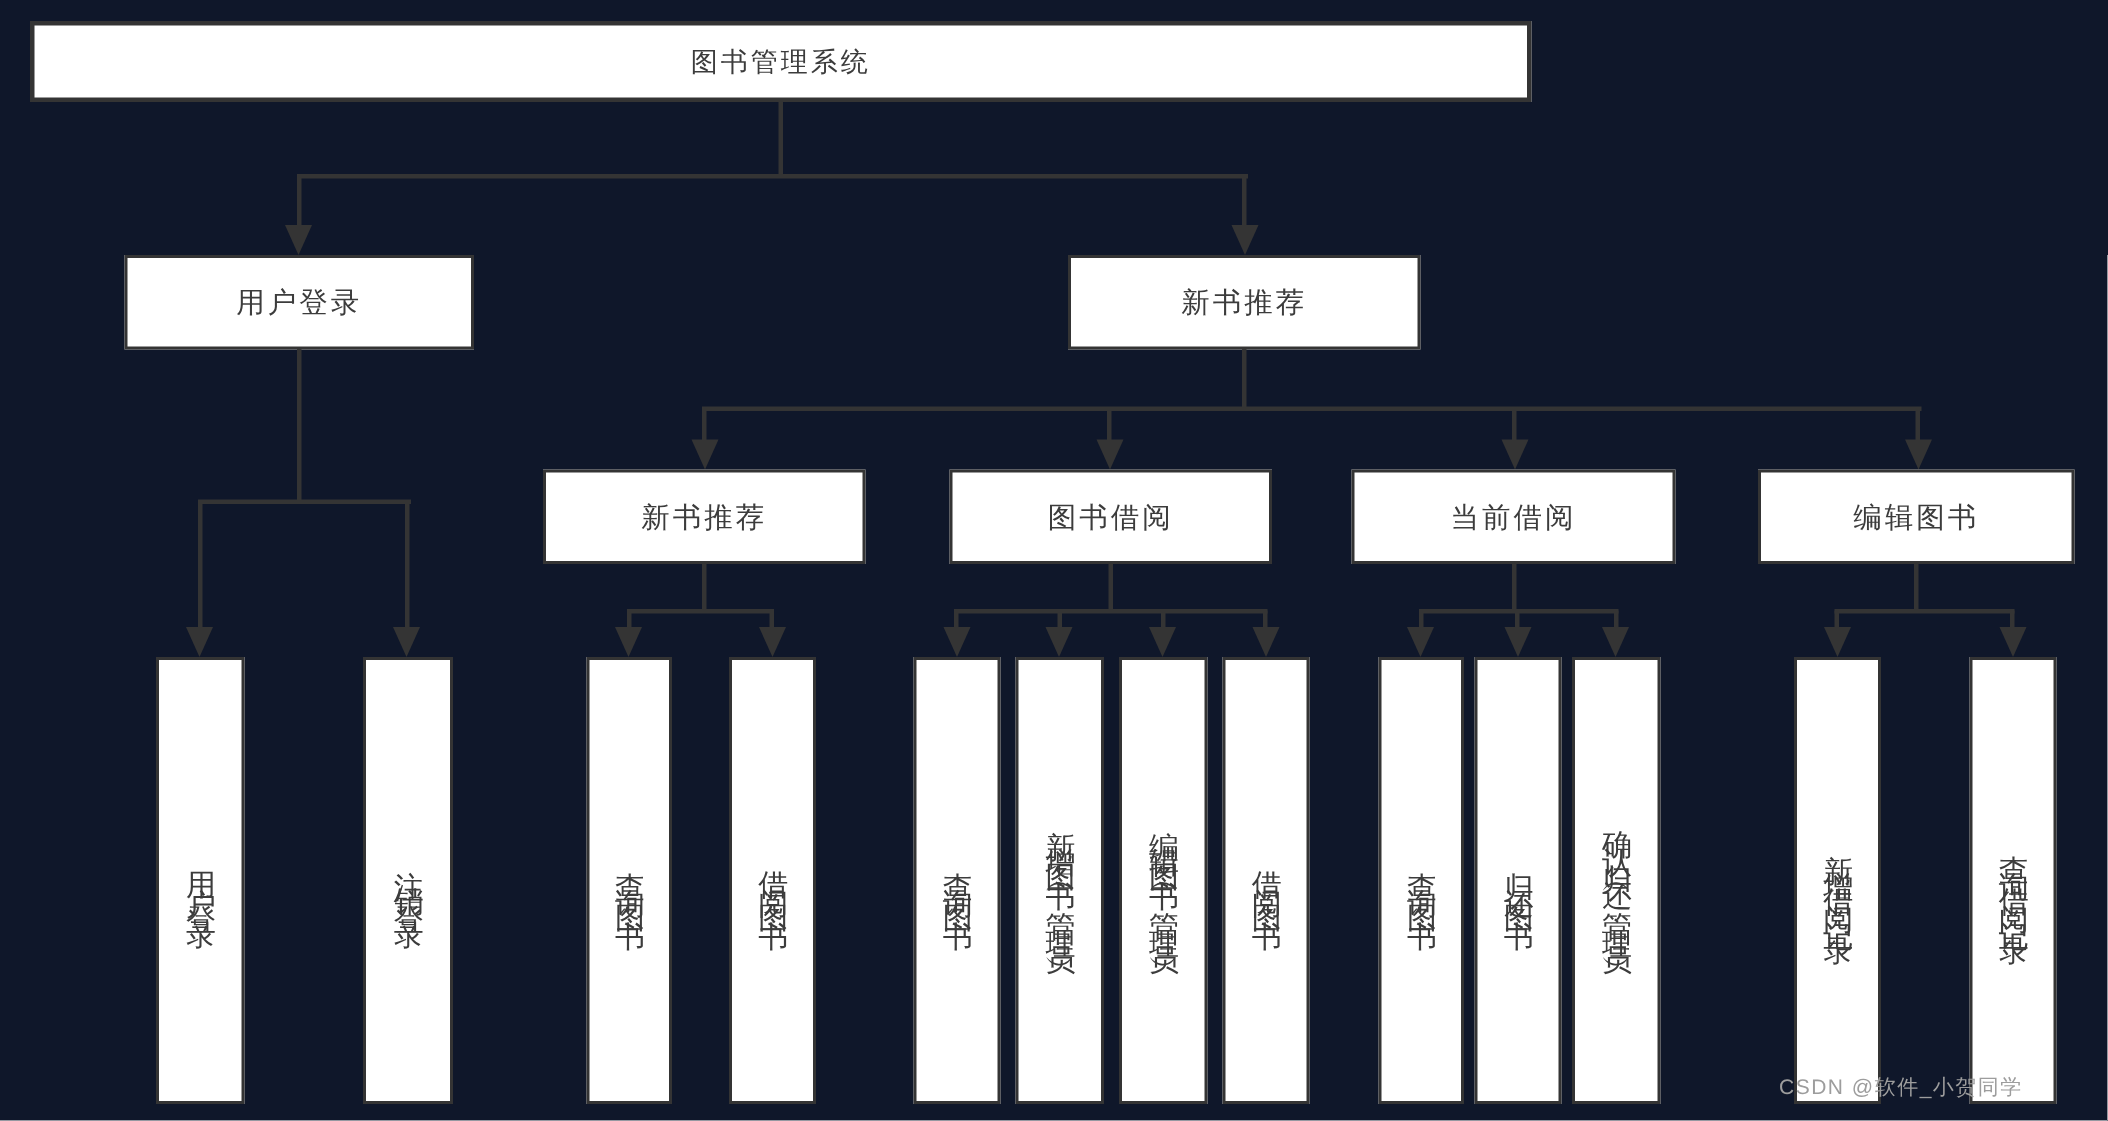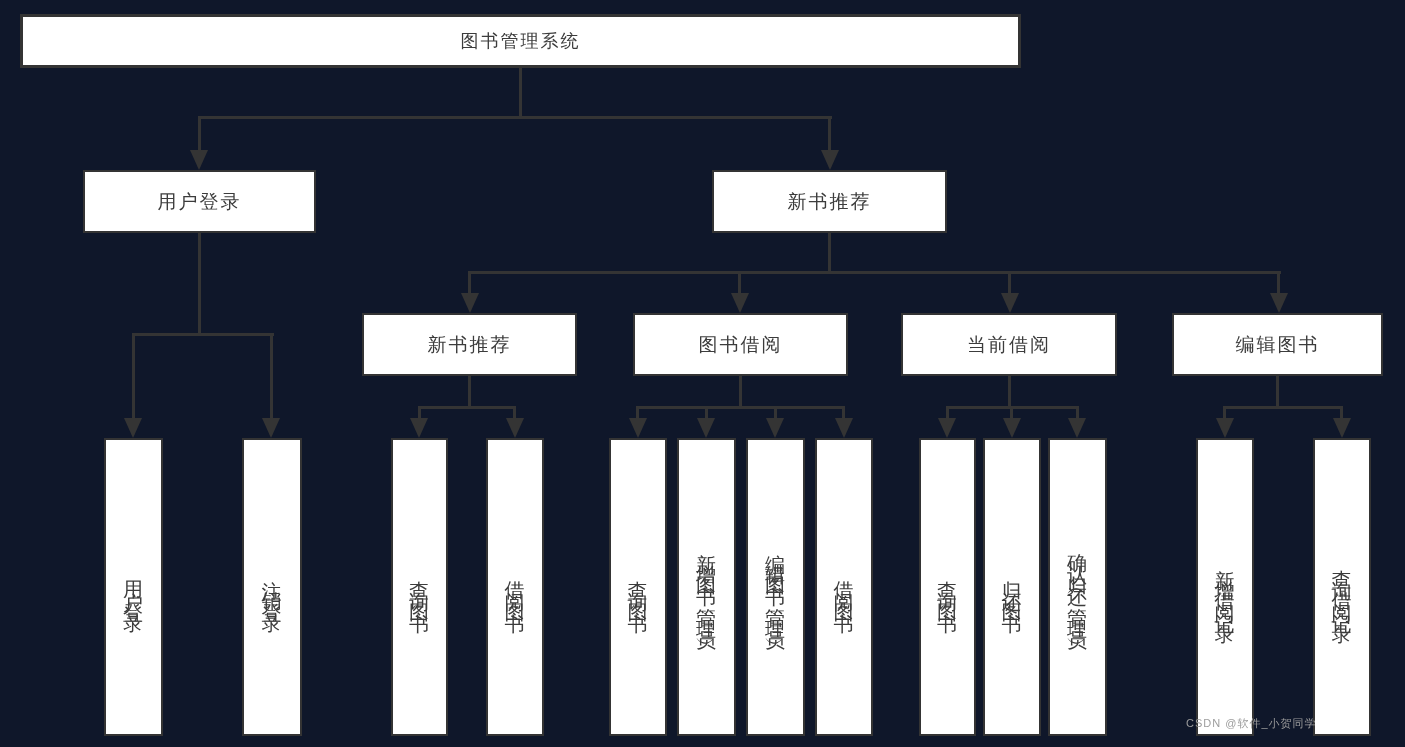--- a/index.html
+++ b/index.html
@@ -36,21 +36,21 @@
   .ar{
     position:absolute;width:0;height:0;
     border-left:9px solid transparent;
     border-right:9px solid transparent;
     border-top:20px solid #343434;
   }
   #watermark{
     position:absolute;
     left:1186px;top:716px;
     color:#9d9d9d;
-    font-size:11px;
+    font-size:14px;
     letter-spacing:1px;
     white-space:nowrap;
     z-index:5;
   }
 </style>
 </head>
 <body>
 
 <div id="stage">
 

